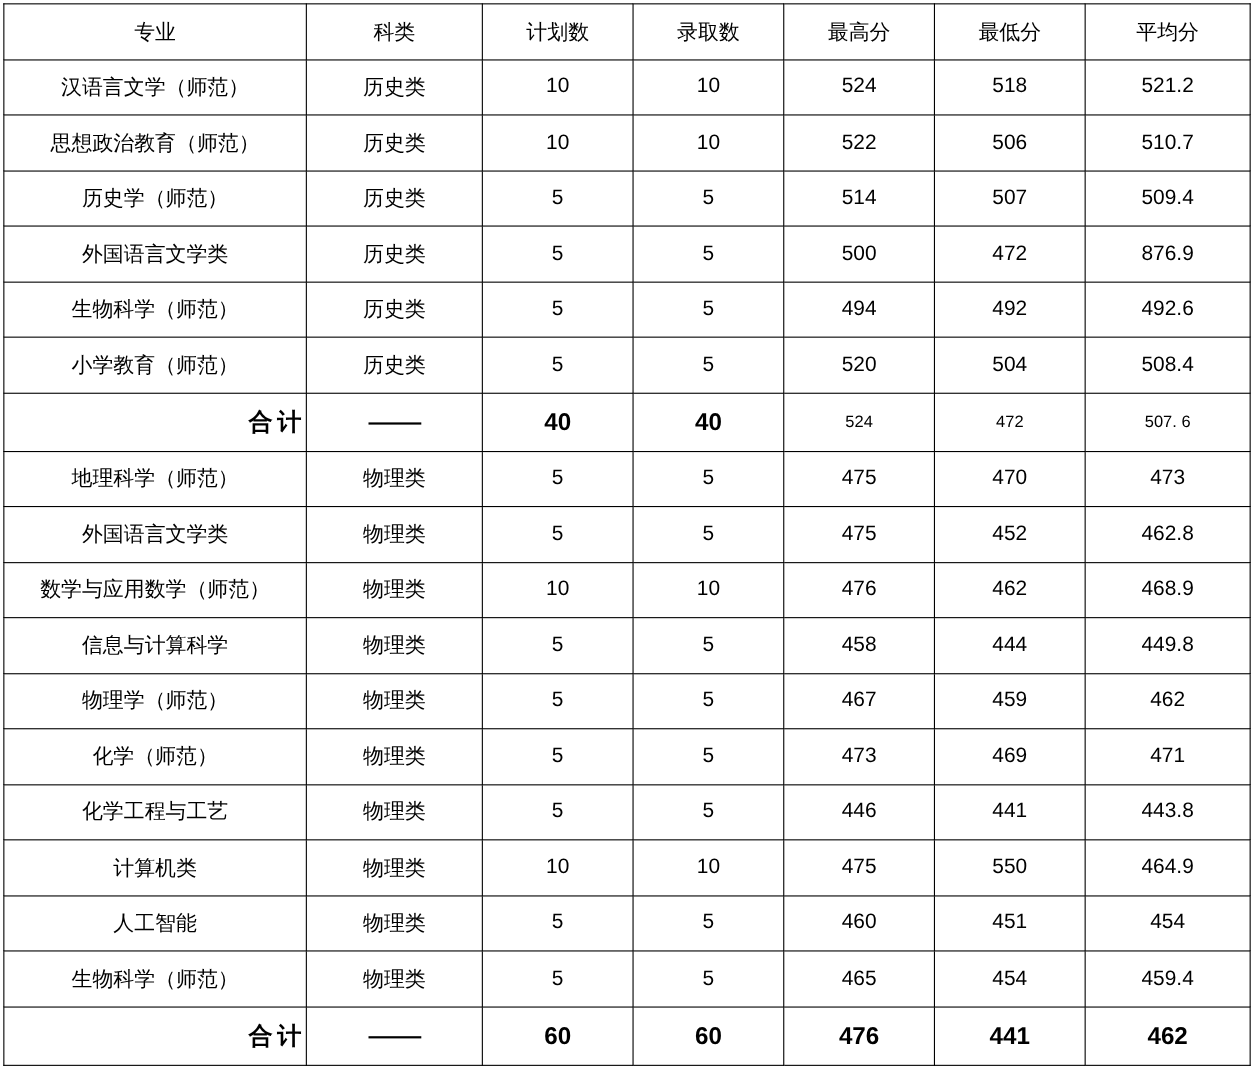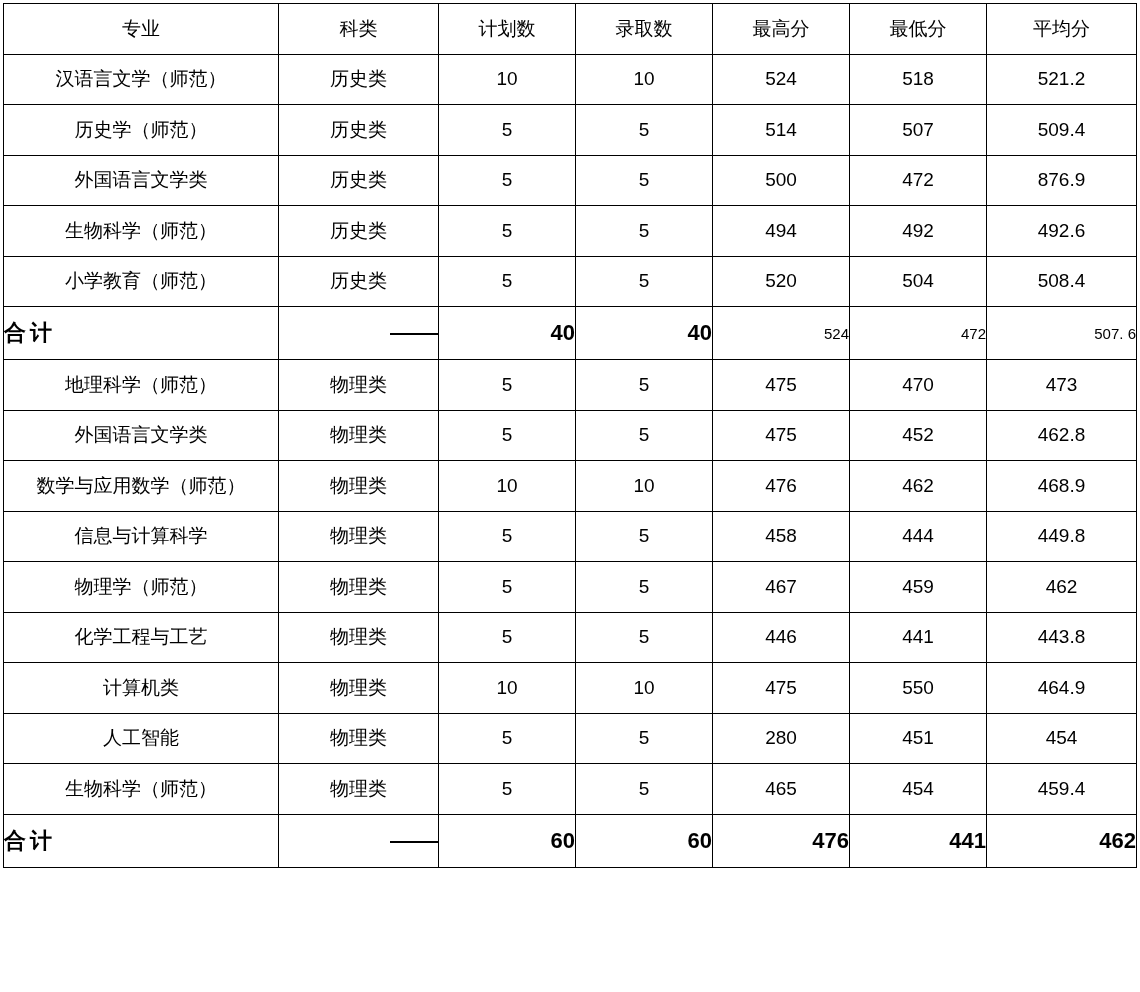--- a/index.html
+++ b/index.html
@@ -46,24 +46,23 @@
   }
   td.major {
     text-align: left;
     padding-left: 6px;
     font-size: 19px;
   }
   tr.total-row td {
     font-weight: bold;
     font-size: 22px;
     height: 53px;
+  }
+  tr.total-row td.major {
     text-align: right;
-  }
-  tr.total-row td.major {
-    text-align: left;
     padding-left: 0;
     letter-spacing: 4px;
   }
   tr.total-row td.small-num {
     font-weight: normal;
     font-size: 15px;
   }
   .dash-line {
     display: inline-block;
     width: 48px;
@@ -100,20 +99,29 @@
       <tr>
         <td class="major">汉语言文学（师范）</td>
         <td>历史类</td>
         <td>10</td>
         <td>10</td>
         <td>524</td>
         <td>518</td>
         <td>521.2</td>
       </tr>
       <tr>
+        <td class="major">思想政治教育（师范）</td>
+        <td>历史类</td>
+        <td>10</td>
+        <td>10</td>
+        <td>522</td>
+        <td>506</td>
+        <td>510.7</td>
+      </tr>
+      <tr>
         <td class="major">历史学（师范）</td>
         <td>历史类</td>
         <td>5</td>
         <td>5</td>
         <td>514</td>
         <td>507</td>
         <td>509.4</td>
       </tr>
       <tr>
         <td class="major">外国语言文学类</td>
@@ -190,20 +198,29 @@
       <tr>
         <td class="major">物理学（师范）</td>
         <td>物理类</td>
         <td>5</td>
         <td>5</td>
         <td>467</td>
         <td>459</td>
         <td>462</td>
       </tr>
       <tr>
+        <td class="major">化学（师范）</td>
+        <td>物理类</td>
+        <td>5</td>
+        <td>5</td>
+        <td>473</td>
+        <td>469</td>
+        <td>471</td>
+      </tr>
+      <tr>
         <td class="major">化学工程与工艺</td>
         <td>物理类</td>
         <td>5</td>
         <td>5</td>
         <td>446</td>
         <td>441</td>
         <td>443.8</td>
       </tr>
       <tr>
         <td class="major">计算机类</td>
@@ -212,21 +229,21 @@
         <td>10</td>
         <td>475</td>
         <td>550</td>
         <td>464.9</td>
       </tr>
       <tr>
         <td class="major">人工智能</td>
         <td>物理类</td>
         <td>5</td>
         <td>5</td>
-        <td>280</td>
+        <td>460</td>
         <td>451</td>
         <td>454</td>
       </tr>
       <tr>
         <td class="major">生物科学（师范）</td>
         <td>物理类</td>
         <td>5</td>
         <td>5</td>
         <td>465</td>
         <td>454</td>

